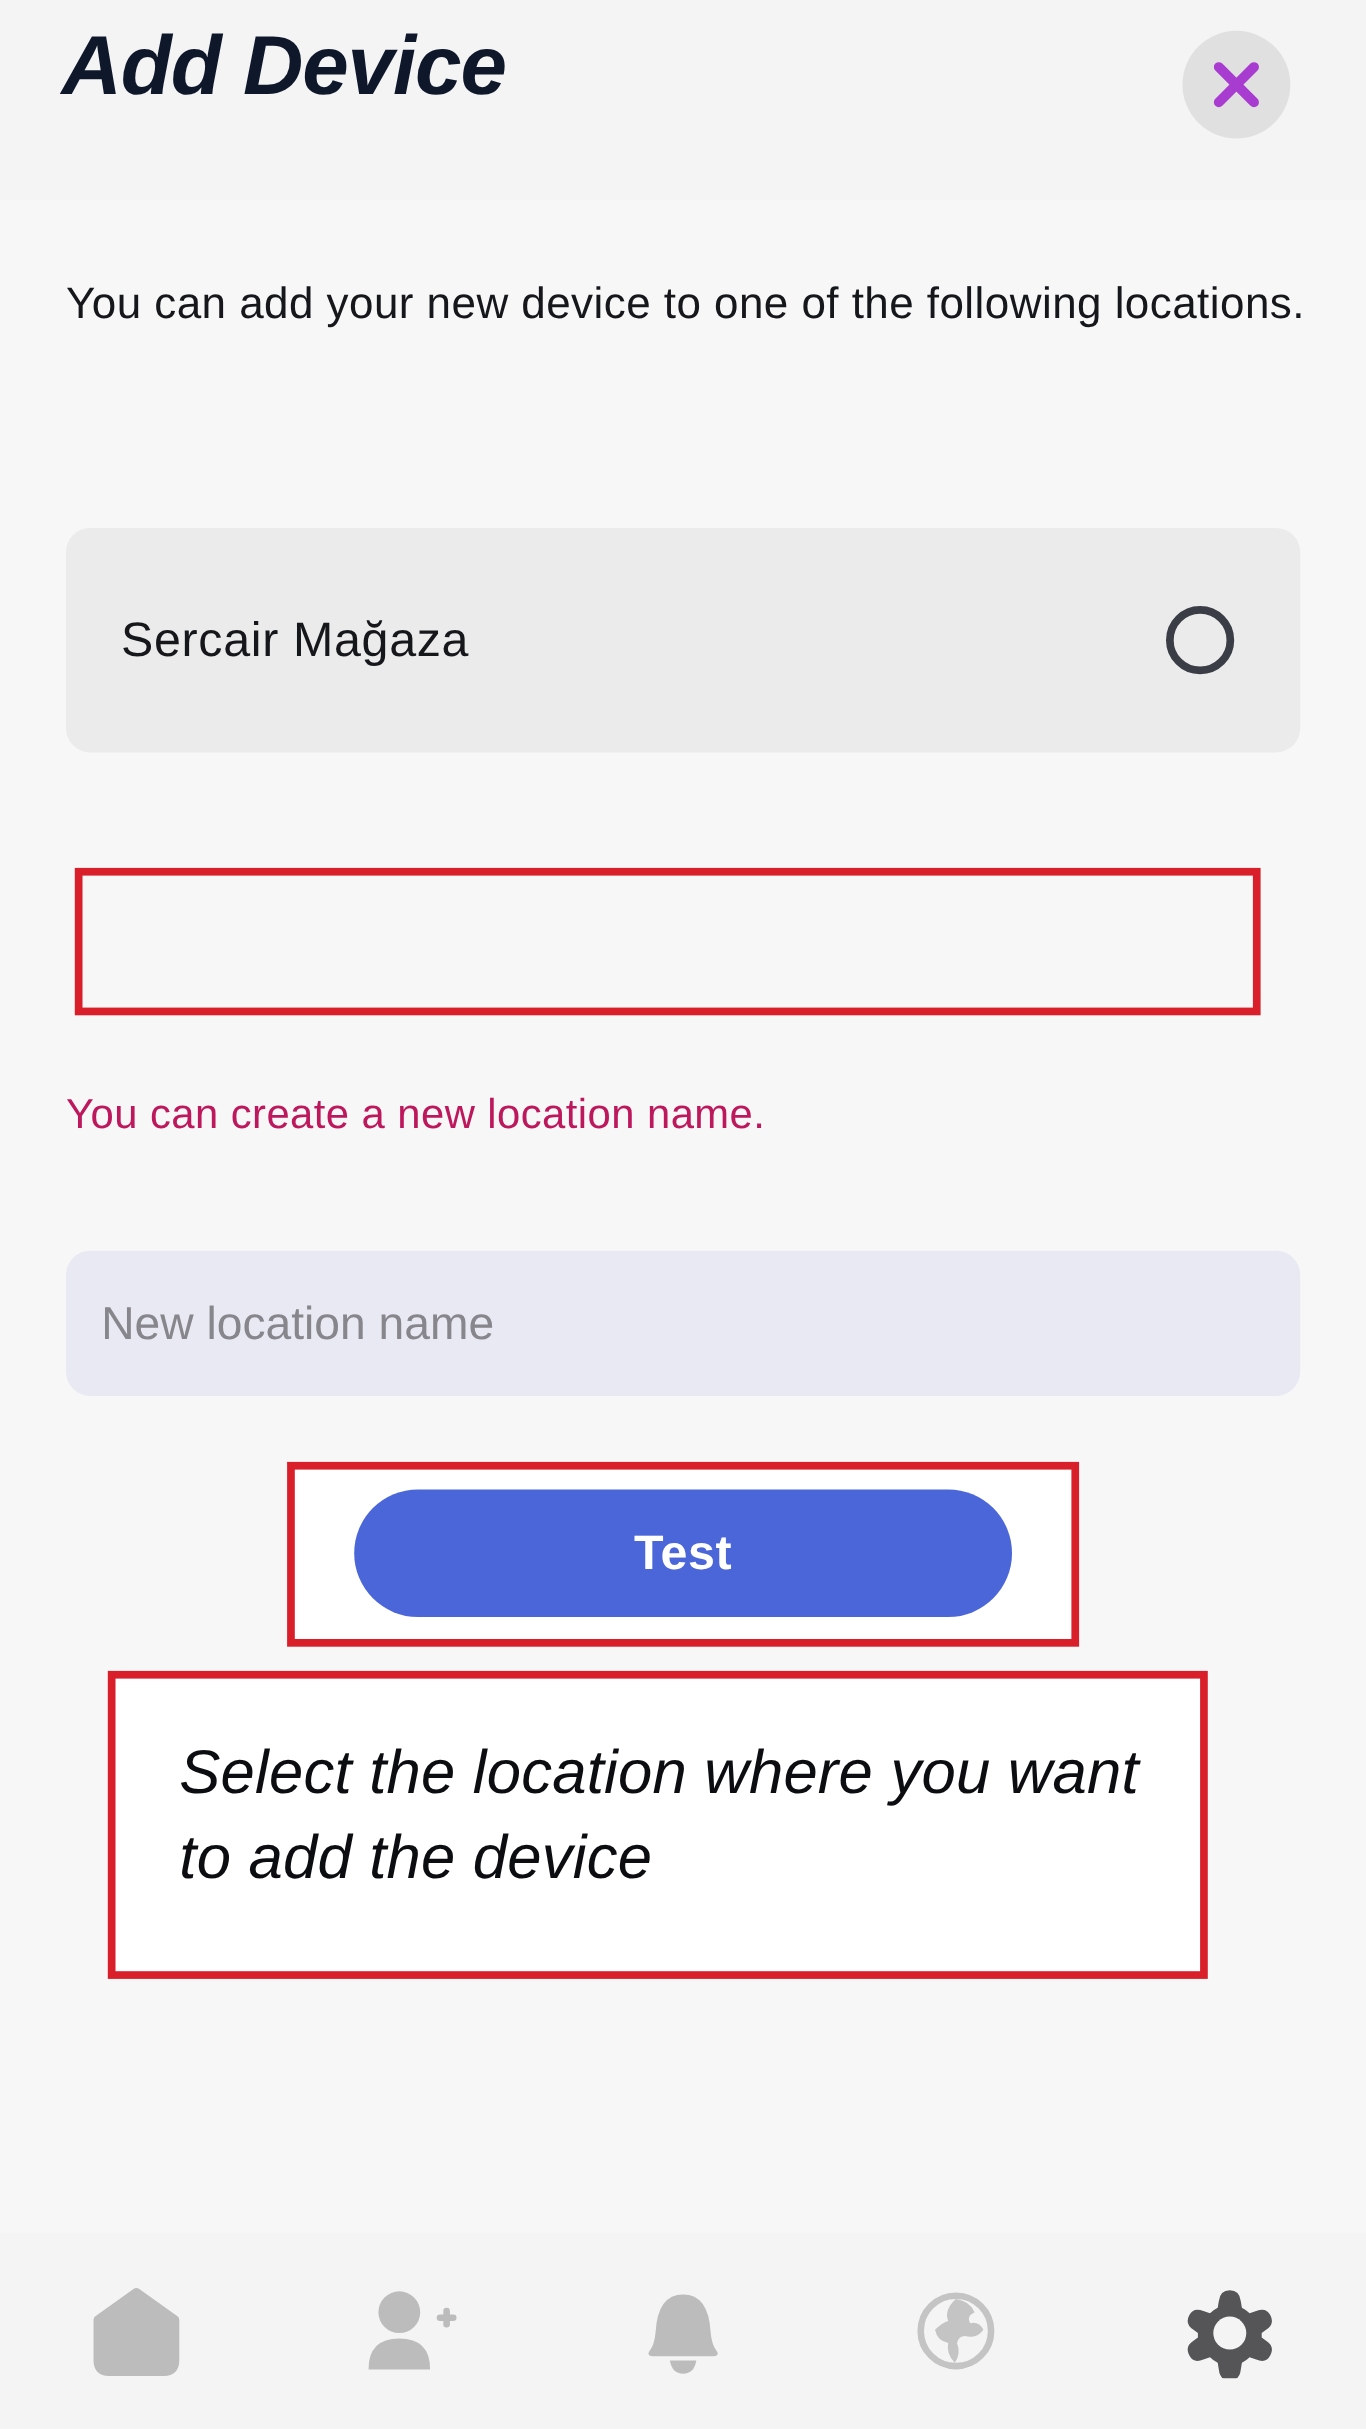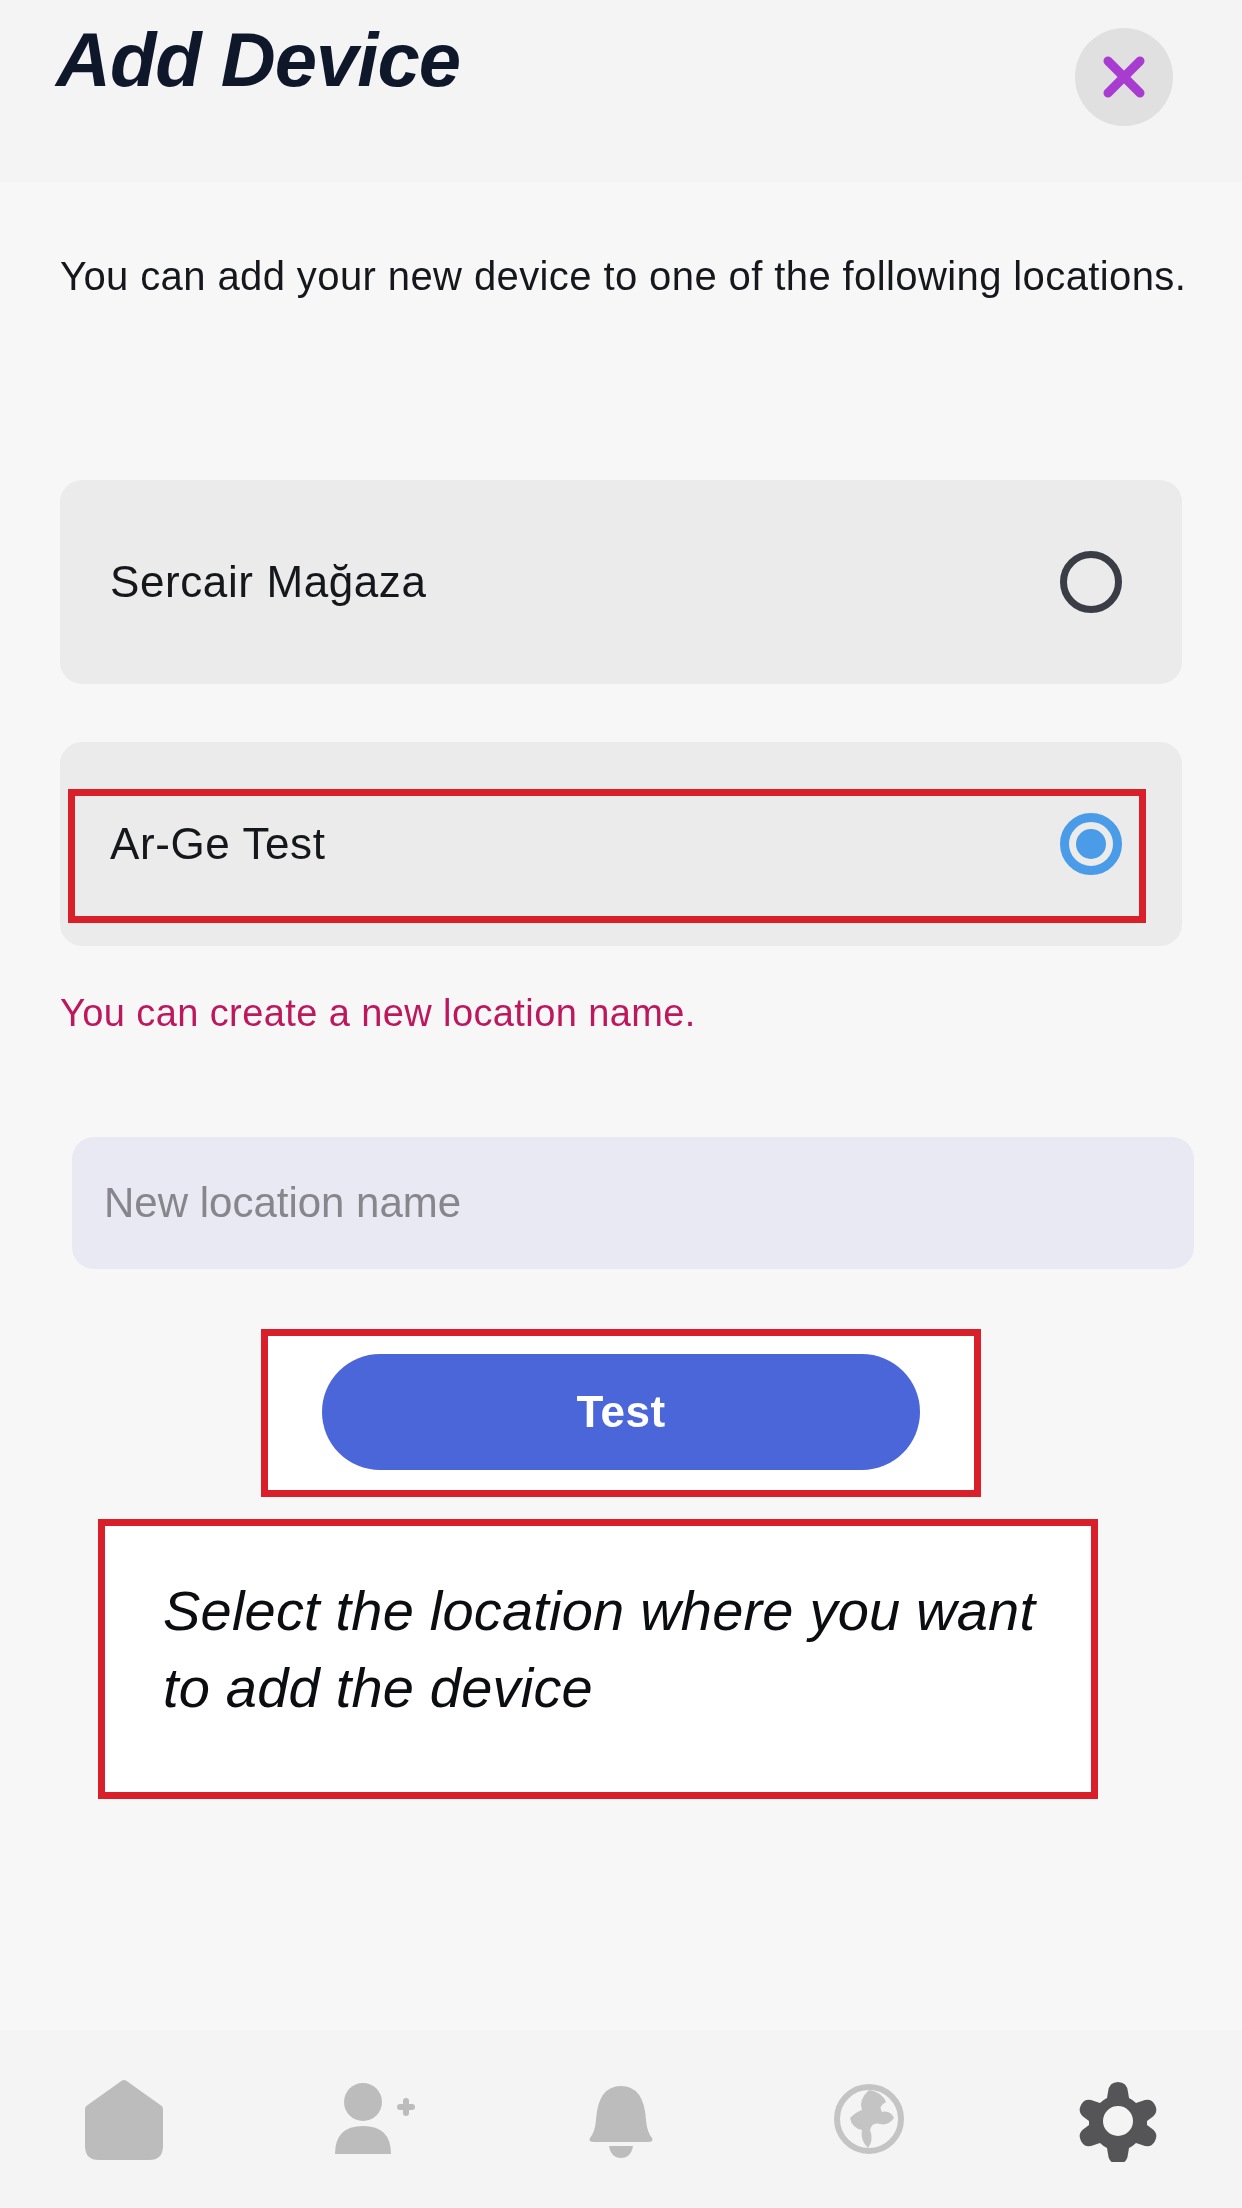--- a/index.html
+++ b/index.html
@@ -124,21 +124,21 @@
   .create-text {
     position: absolute;
     left: 60px;
     top: 810px;
     font-size: 38px;
     color: #be185d;
     letter-spacing: 0.4px;
   }
   .name-input {
     position: absolute;
-    left: 72px;
+    left: 60px;
     top: 955px;
     width: 1122px;
     height: 132px;
     background: #e9e9f3;
     border: none;
     border-radius: 22px;
     box-sizing: border-box;
     padding: 0 32px;
     font-family: "Liberation Sans", sans-serif;
     font-size: 42px;
@@ -249,26 +249,20 @@
 
 <div class="body-area">
 
   <div class="intro-text">You can add your new device to one of the following locations.</div>
 
   <div class="location-card first">
     <div class="location-label">Sercair Mağaza</div>
     <div class="radio off"></div>
   </div>
 
-  <div class="location-card second">
-    <div class="location-label">Ar-Ge Test</div>
-    <div class="radio on">
-        <div class="dot"></div>
-      </div>
-  </div>
 
   <div class="anno-box anno-row-highlight"></div>
 
   <div class="create-text">You can create a new location name.</div>
 
   <input class="name-input" type="text" placeholder="New location name" style="">
 
   <div class="anno-box anno-next-highlight"></div>
 
   <button class="next-button" style="z-index:3">Test</button>

